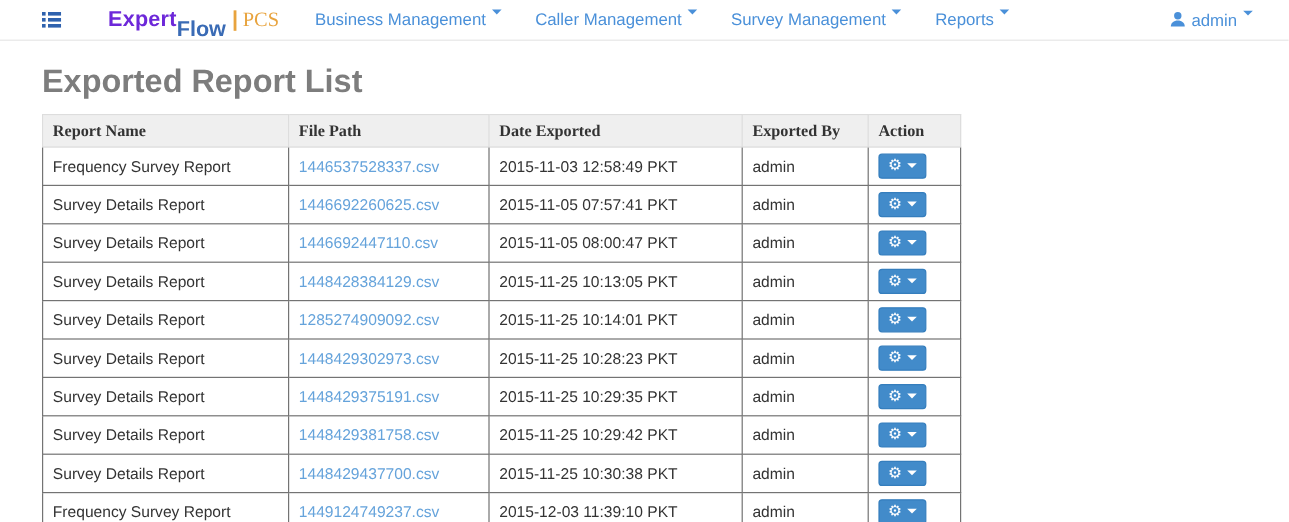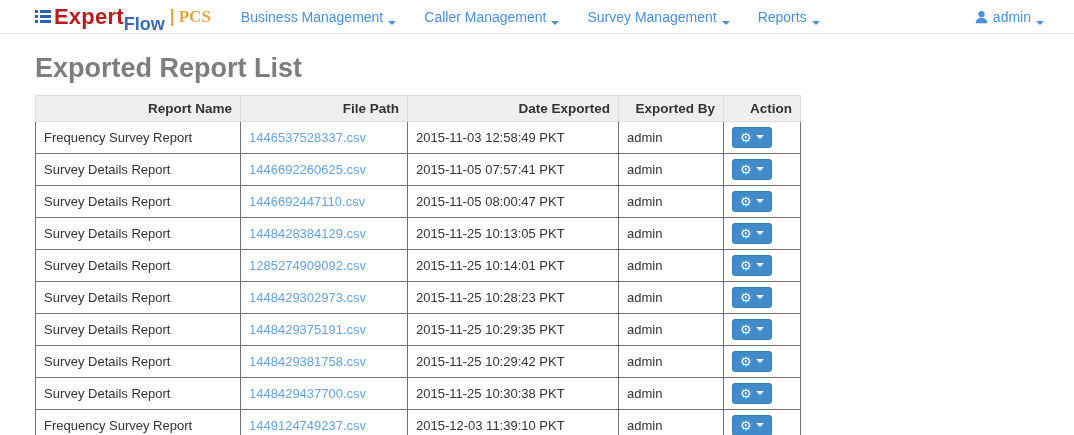--- a/index.html
+++ b/index.html
@@ -18,32 +18,32 @@
     padding: 0 30px 0 35px;
     background: #ffffff;
     border-bottom: 1px solid #e7e7e7;
   }
   .brand {
     display: flex; align-items: center;
     text-decoration: none; white-space: nowrap;
     cursor: pointer;
   }
   .brand-icon { margin-right: 3px; display: inline-flex; }
-  .brand-expert { font-weight: bold; font-size: 22px; color: #b91c1c; letter-spacing: 0.2px; }
+  .brand-expert { font-weight: bold; font-size: 18px; color: #6d28d9; letter-spacing: 0.2px; margin-left: 36px; }
   .brand-flow   { font-weight: bold; font-size: 18px; color: var(--brand-flow, #3a6bb5); margin-top: 16px; }
   .brand-sep    { font-weight: bold; font-size: 18px; color: var(--brand-pcs, #e8a33d); margin: 0 4px 0 5px; }
-  .brand-pcs    { font-family: "Liberation Serif", serif; font-weight: bold; font-size: 17px; color: var(--brand-pcs, #e8a33d); }
+  .brand-pcs    { font-family: "Liberation Serif", serif; font-weight: normal; font-size: 17px; color: var(--brand-pcs, #e8a33d); }
 
   .nav-menu {
     list-style: none; margin: 0 0 0 16px; padding: 0;
     display: flex; align-items: center;
   }
   .nav-menu li { display: block; }
   .nav-link {
-    display: inline-flex; align-items: flex-end;
+    display: inline-flex; align-items: flex-start;
     padding: 0 14px;
     font-size: 14px;
     color: var(--nav-link, #4a90d9);
     text-decoration: none; cursor: pointer; white-space: nowrap;
   }
   .caret {
     display: inline-block; width: 0; height: 0; margin-left: 5px;
     border-left: 4px solid transparent;
     border-right: 4px solid transparent;
     border-top: 4px solid var(--nav-link, #4a90d9);
@@ -71,21 +71,21 @@
   .report-table col.c1 { width: 205px; }
   .report-table col.c2 { width: 167px; }
   .report-table col.c3 { width: 211px; }
   .report-table col.c4 { width: 105px; }
   .report-table col.c5 { width: 77px; }
   .report-table th {
     background: #efefef;
     border: 1px solid #ddd;
     padding: 5px 8px;
     font-size: 13.5px; font-weight: bold; color: #333;
-    text-align: right; white-space: nowrap;
+    text-align: left; white-space: nowrap; font-family: Liberation Serif, serif;
   }
   .report-table td {
     border: 1px solid #737373;
     padding: 5px 8px;
     font-size: 13px; color: #333;
     text-align: left; white-space: nowrap;
     height: 28px;
   }
   .file-link {
     color: var(--table-link, #65a3db);

